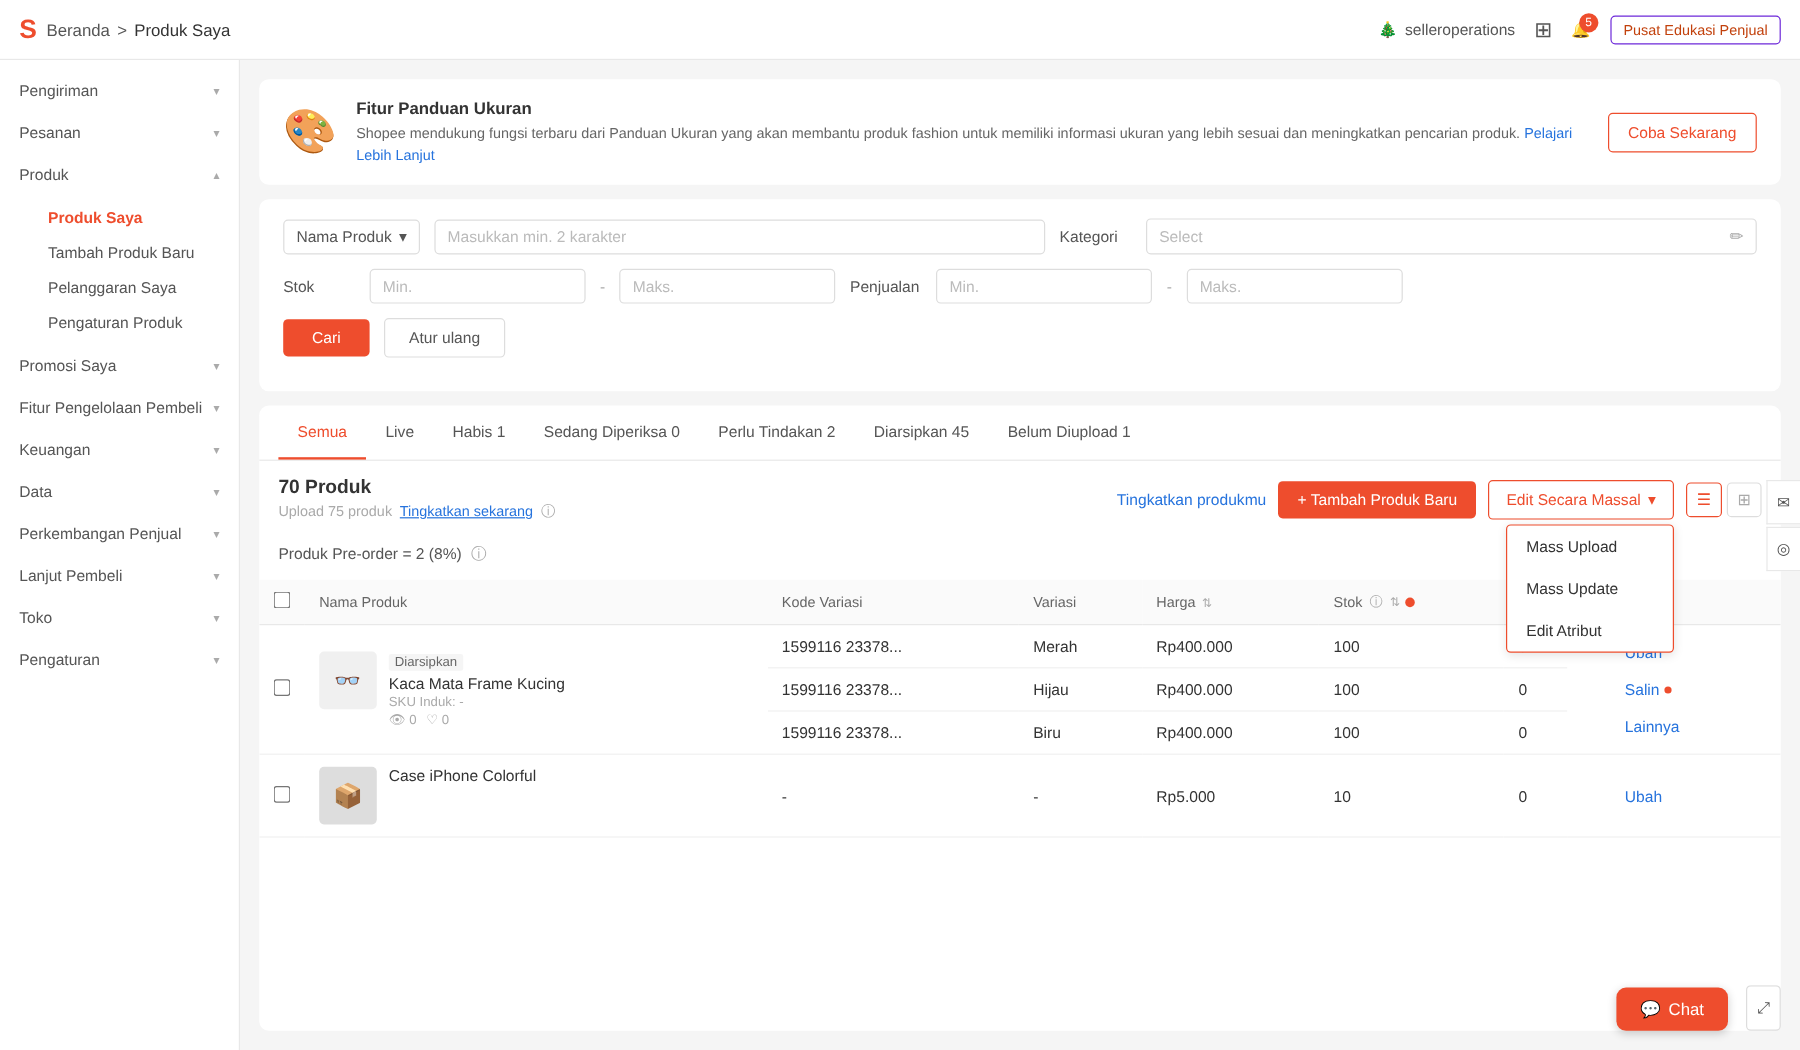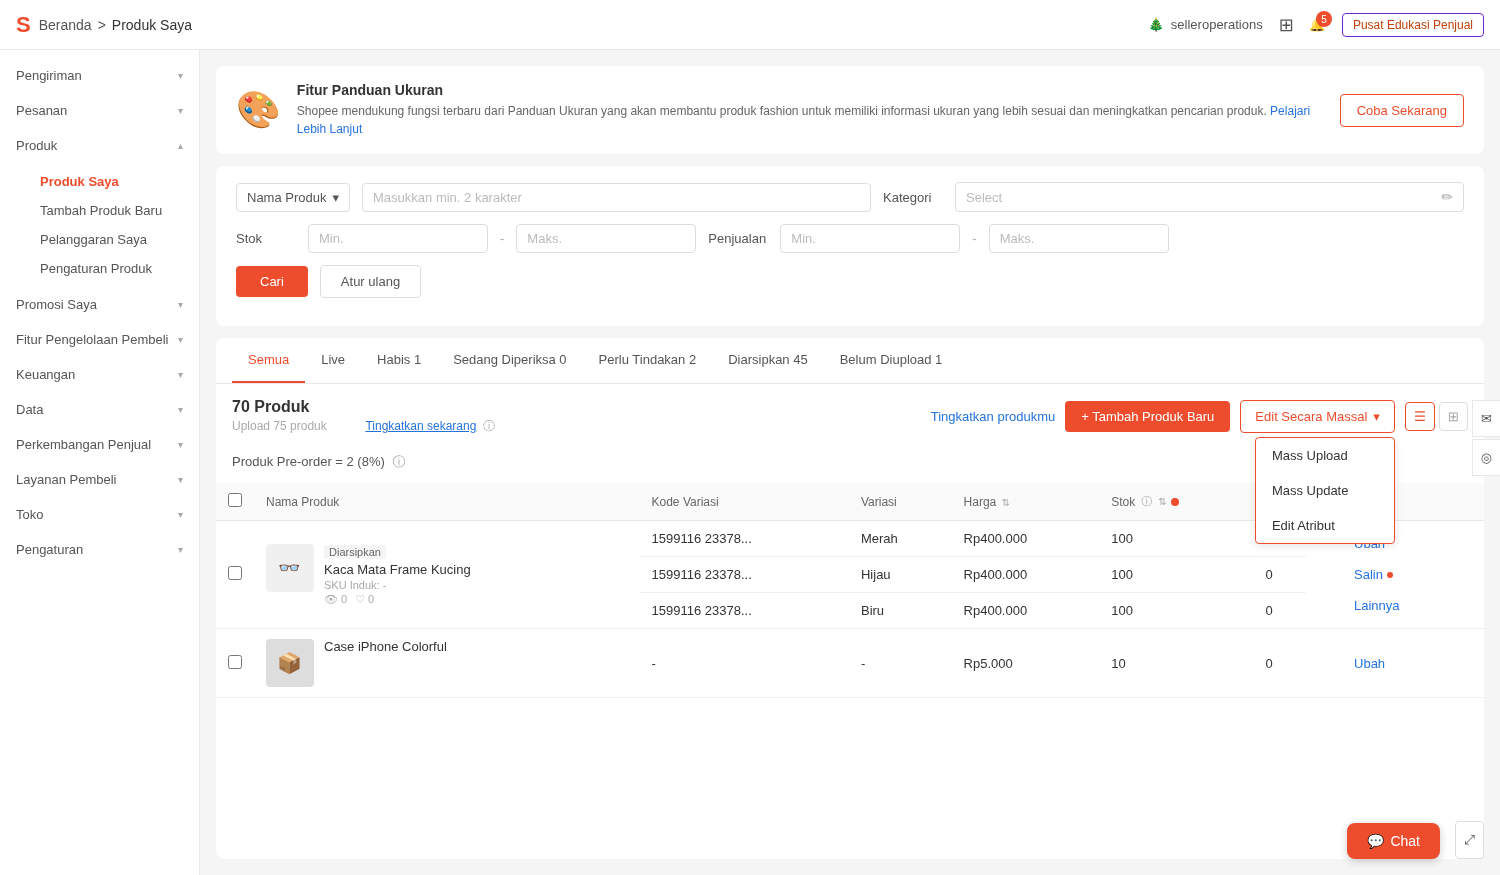--- a/index.html
+++ b/index.html
@@ -58,21 +58,21 @@
 
     
     .tabs { display: flex; border-bottom: 1px solid #e8e8e8; padding: 0 16px; }
     .tab { padding: 14px 16px; font-size: 13px; color: #555; cursor: pointer; border-bottom: 2px solid transparent; white-space: nowrap; }
     .tab.active { color: #ee4d2d; border-bottom-color: #ee4d2d; font-weight: 500; }
 
     
     .table-header { padding: 14px 16px; display: flex; align-items: center; justify-content: space-between; }
     .table-header-left h2 { font-size: 16px; font-weight: 600; color: #333; }
     .table-header-left p { font-size: 12px; color: #aaa; margin-top: 2px; }
-    .table-header-left p a { color: #2673dd; margin-left: 32px; }
+    .table-header-left p a { color: #2673dd; }
     .table-header-right { display: flex; align-items: center; gap: 10px; justify-content: center; }
     .btn-boost { background: #fff; color: #555; border: none; font-size: 13px; cursor: pointer; color: #2673dd; }
     .btn-add-product { background: #ee4d2d; color: #fff; border: none; border-radius: 4px; padding: 8px 16px; font-size: 13px; cursor: pointer; display: flex; align-items: center; gap: 4px; }
     .btn-edit-massal { position: relative; background: #fff; color: #333; border: 1px solid #ee4d2d; border-radius: 4px; padding: 8px 14px; font-size: 13px; cursor: pointer; display: flex; align-items: center; gap: 6px; color: #ee4d2d; }
 
     
     .dropdown-menu { position: absolute; top: calc(100% + 4px); right: 0; background: #fff; border: 1px solid #ee4d2d; border-radius: 4px; z-index: 100; min-width: 140px; box-shadow: 0 2px 8px rgba(0,0,0,0.1); }
     .dropdown-menu-item { padding: 10px 16px; font-size: 13px; color: #333; cursor: pointer; }
     .relative { position: relative; }
 
@@ -174,21 +174,21 @@
     </div>
     <div class="sidebar-item">
       <span class="item-label">Data</span>
       <span class="chevron">▾</span>
     </div>
     <div class="sidebar-item">
       <span class="item-label">Perkembangan Penjual</span>
       <span class="chevron">▾</span>
     </div>
     <div class="sidebar-item">
-      <span class="item-label">Layanan Pembeli</span>
+      <span class="item-label">Lanjut Pembeli</span>
       <span class="chevron">▾</span>
     </div>
     <div class="sidebar-item">
       <span class="item-label">Toko</span>
       <span class="chevron">▾</span>
     </div>
     <div class="sidebar-item">
       <span class="item-label">Pengaturan</span>
       <span class="chevron">▾</span>
     </div>

